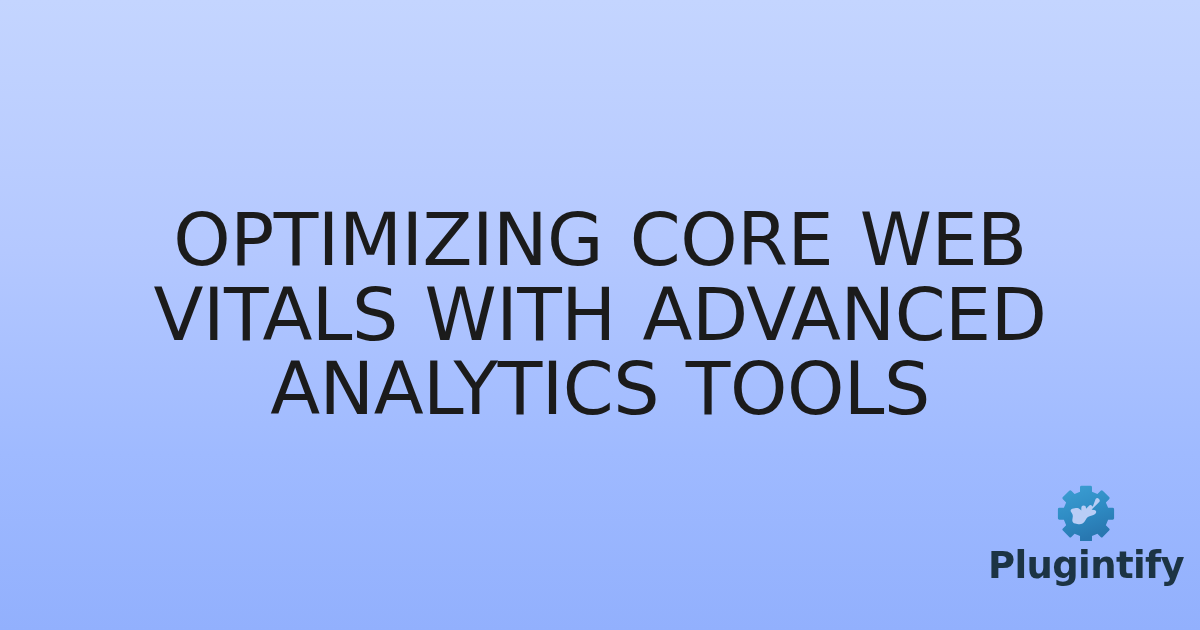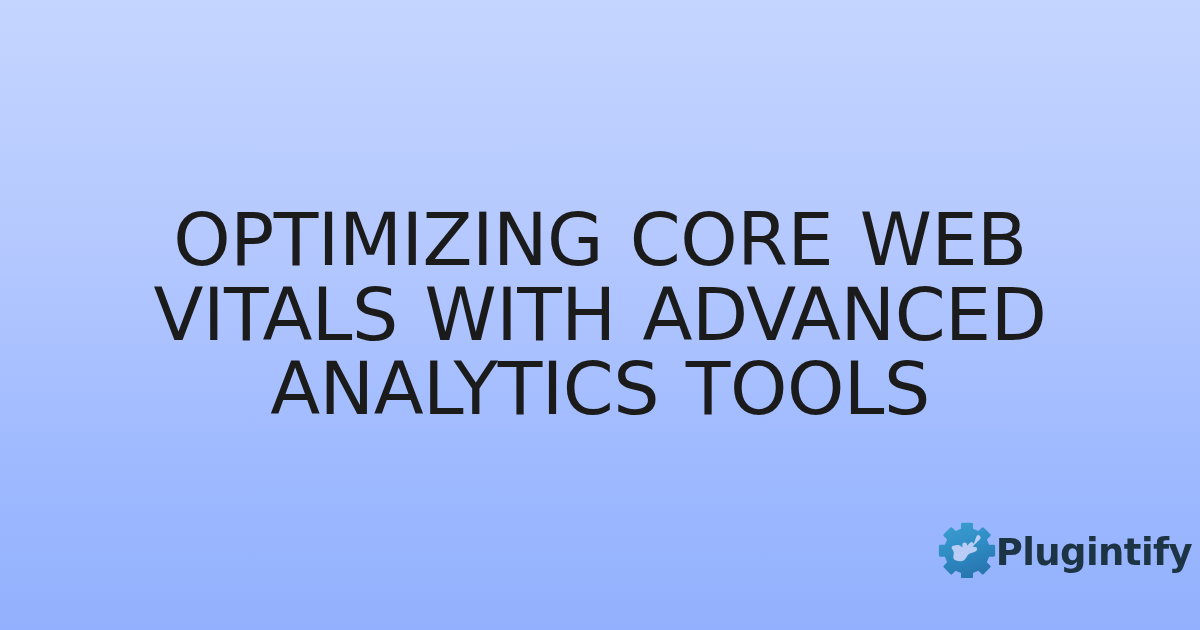--- a/index.html
+++ b/index.html
@@ -48,21 +48,21 @@
     color: #1b1b1b;
     word-spacing: 4px;
   }
 
   .logo-block {
     position: absolute;
     right: 8px;
     bottom: 46px;
     width: 212px;
     display: flex;
-    flex-direction: row;
+    flex-direction: column;
     align-items: center;
     justify-content: flex-end;
   }
 
   .logo-mark {
     width: 58px;
     height: 58px;
     display: block;
     margin-bottom: 6px;
   }

